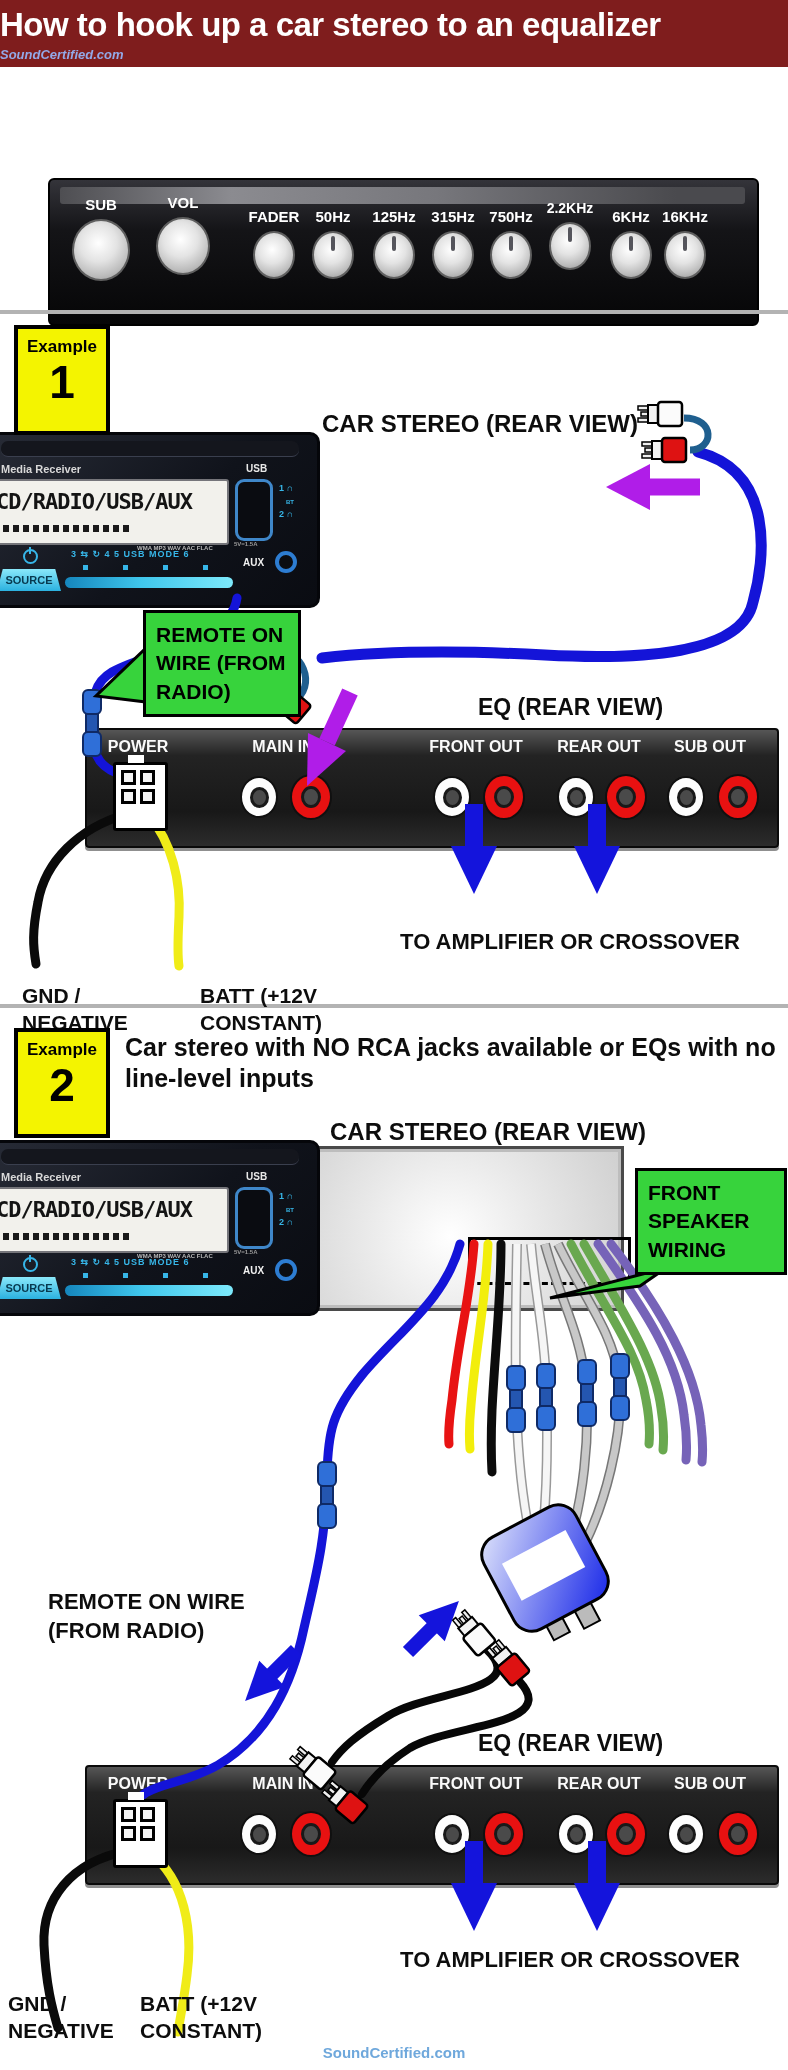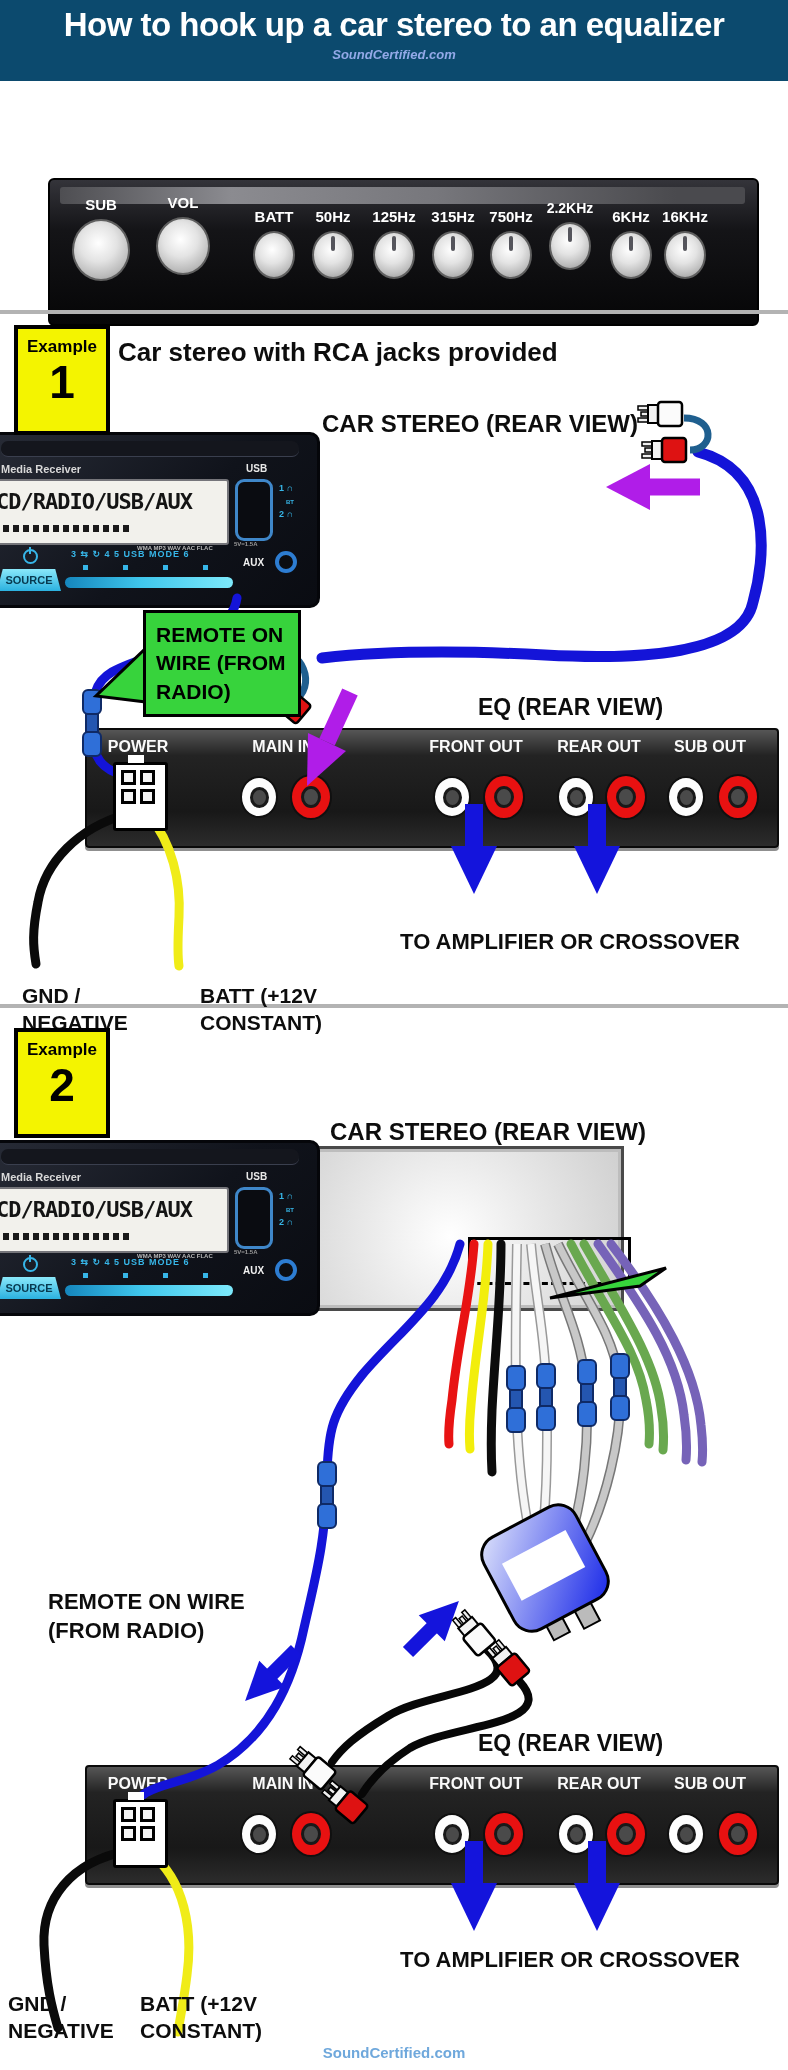--- a/index.html
+++ b/index.html
@@ -1,21 +1,21 @@
 <!DOCTYPE html>
 <html><head>
 <meta charset="utf-8">
 <style>
   html,body{margin:0;padding:0;background:#fff;}
   .canvas{position:relative;width:788px;height:2070px;background:#fff;overflow:hidden;
           font-family:"Liberation Sans",sans-serif;}
   .abs{position:absolute;}
 
   
-  .hdr{left:0;top:0;width:788px;height:81px;background:#0c4a6e;text-align:center;z-index:4;}
+  .hdr{left:0;top:0;width:788px;height:67px;background:#7f1d1d;text-align:left;z-index:4;}
   .hdr-title{left:0;top:6px;width:788px;color:#fff;font-size:33px;font-weight:800;letter-spacing:-.5px;}
   .hdr-site{left:0;top:47px;width:788px;color:#93a9e8;font-size:13px;font-weight:700;font-style:italic;}
 
   .intro{left:32px;top:76px;width:726px;font-size:21px;font-style:italic;font-weight:600;
          color:#101010;line-height:1.3;z-index:4;}
 
   
   .eqfront{left:48px;top:178px;width:707px;height:144px;border:2px solid #000;border-radius:6px;
            background:linear-gradient(180deg,#34343a,#141417 35%,#060607);z-index:1;}
   .eqfront-strip{left:10px;top:7px;width:685px;height:17px;border-radius:3px;
@@ -112,21 +112,21 @@
   </div>
   <div class="abs knob-unit" style="left:66px;top:196px">
     <div class="knob-label">SUB</div>
     <div class="knob" style="width:54px;height:58px"></div>
   </div>
   <div class="abs knob-unit" style="left:148px;top:194px">
     <div class="knob-label">VOL</div>
     <div class="knob" style="width:50px;height:54px"></div>
   </div>
   <div class="abs knob-unit" style="left:239px;top:208px">
-    <div class="knob-label">BATT</div>
+    <div class="knob-label">FADER</div>
     <div class="knob" style="width:38px;height:44px"></div>
   </div>
   <div class="abs knob-unit" style="left:298px;top:208px">
     <div class="knob-label">50Hz</div>
     <div class="knob" style="width:38px;height:44px">
         <div class="ind"></div>
       </div>
   </div>
   <div class="abs knob-unit" style="left:359px;top:208px">
     <div class="knob-label">125Hz</div>
@@ -164,21 +164,20 @@
         <div class="ind"></div>
       </div>
   </div>
 
   <div class="abs divider" style="top:310px"></div>
 
   <div class="abs badge" style="left:14px;top:325px">
     <div class="badge-word">Example</div>
     <div class="badge-num">1</div>
   </div>
-  <div class="abs exheading" style="left:118px;top:336px;width:620px">Car stereo with RCA jacks provided</div>
   <div class="abs secheading" style="left:322px;top:410px">CAR STEREO (REAR VIEW)</div>
 
   <div class="abs stereo" style="top:432px">
     <div class="abs st-slot"></div>
     <div class="abs st-brand">Media Receiver</div>
     <div class="abs st-display">
       <div class="abs st-disp-text">CD/RADIO/USB/AUX</div>
       <div class="abs st-dashes"></div>
     </div>
     <div class="abs st-formats">WMA MP3 WAV AAC FLAC</div>
@@ -246,20 +245,21 @@
   <div class="abs biglabel" style="left:390px;top:928px;width:360px;font-size:22px;text-align:center">TO AMPLIFIER OR CROSSOVER</div>
   <div class="abs biglabel" style="left:22px;top:982px;width:112px">GND / NEGATIVE</div>
   <div class="abs biglabel" style="left:200px;top:982px;width:145px">BATT (+12V CONSTANT)</div>
 
   <div class="abs divider" style="top:1004px"></div>
 
   <div class="abs badge" style="left:14px;top:1028px">
     <div class="badge-word">Example</div>
     <div class="badge-num">2</div>
   </div>
+  <div class="abs exheading" style="left:125px;top:1032px;width:655px;font-size:25px">Car stereo with NO RCA jacks available or EQs with no line-level inputs</div>
   <div class="abs secheading" style="left:330px;top:1118px">CAR STEREO (REAR VIEW)</div>
 
   <div class="abs stereo" style="top:1140px">
     <div class="abs st-slot"></div>
     <div class="abs st-brand">Media Receiver</div>
     <div class="abs st-display">
       <div class="abs st-disp-text">CD/RADIO/USB/AUX</div>
       <div class="abs st-dashes"></div>
     </div>
     <div class="abs st-formats">WMA MP3 WAV AAC FLAC</div>
@@ -277,20 +277,21 @@
     <div class="abs st-hp" style="top:48px">1 ∩</div>
     <div class="abs st-bt" style="top:64px">BT</div>
     <div class="abs st-hp" style="top:74px">2 ∩</div>
     <div class="abs st-aux">AUX</div>
     <div class="abs st-aux-jack"></div>
   </div>
 
   <div class="abs rearpanel" style="top:1146px"></div>
   <div class="abs dashedbox" style="top:1237px"></div>
 
+  <div class="abs greenbox" style="left:635px;top:1168px;width:126px">FRONT SPEAKER WIRING</div>
   <div class="abs biglabel" style="left:48px;top:1588px;width:250px;font-size:22px">REMOTE ON WIRE (FROM RADIO)</div>
   <div class="abs secheading" style="left:478px;top:1730px;font-size:23px">EQ (REAR VIEW)</div>
 
   <div class="abs eqpanel" style="top:1765px">
     <div class="abs port-lbl" style="left:1px">POWER</div>
     <div class="abs port-lbl" style="left:146px">MAIN IN</div>
     <div class="abs port-lbl" style="left:339px">FRONT OUT</div>
     <div class="abs port-lbl" style="left:462px">REAR OUT</div>
     <div class="abs port-lbl" style="left:573px">SUB OUT</div>
     <div class="abs jack white" style="left:153px;top:46px;width:34px;height:38px">

